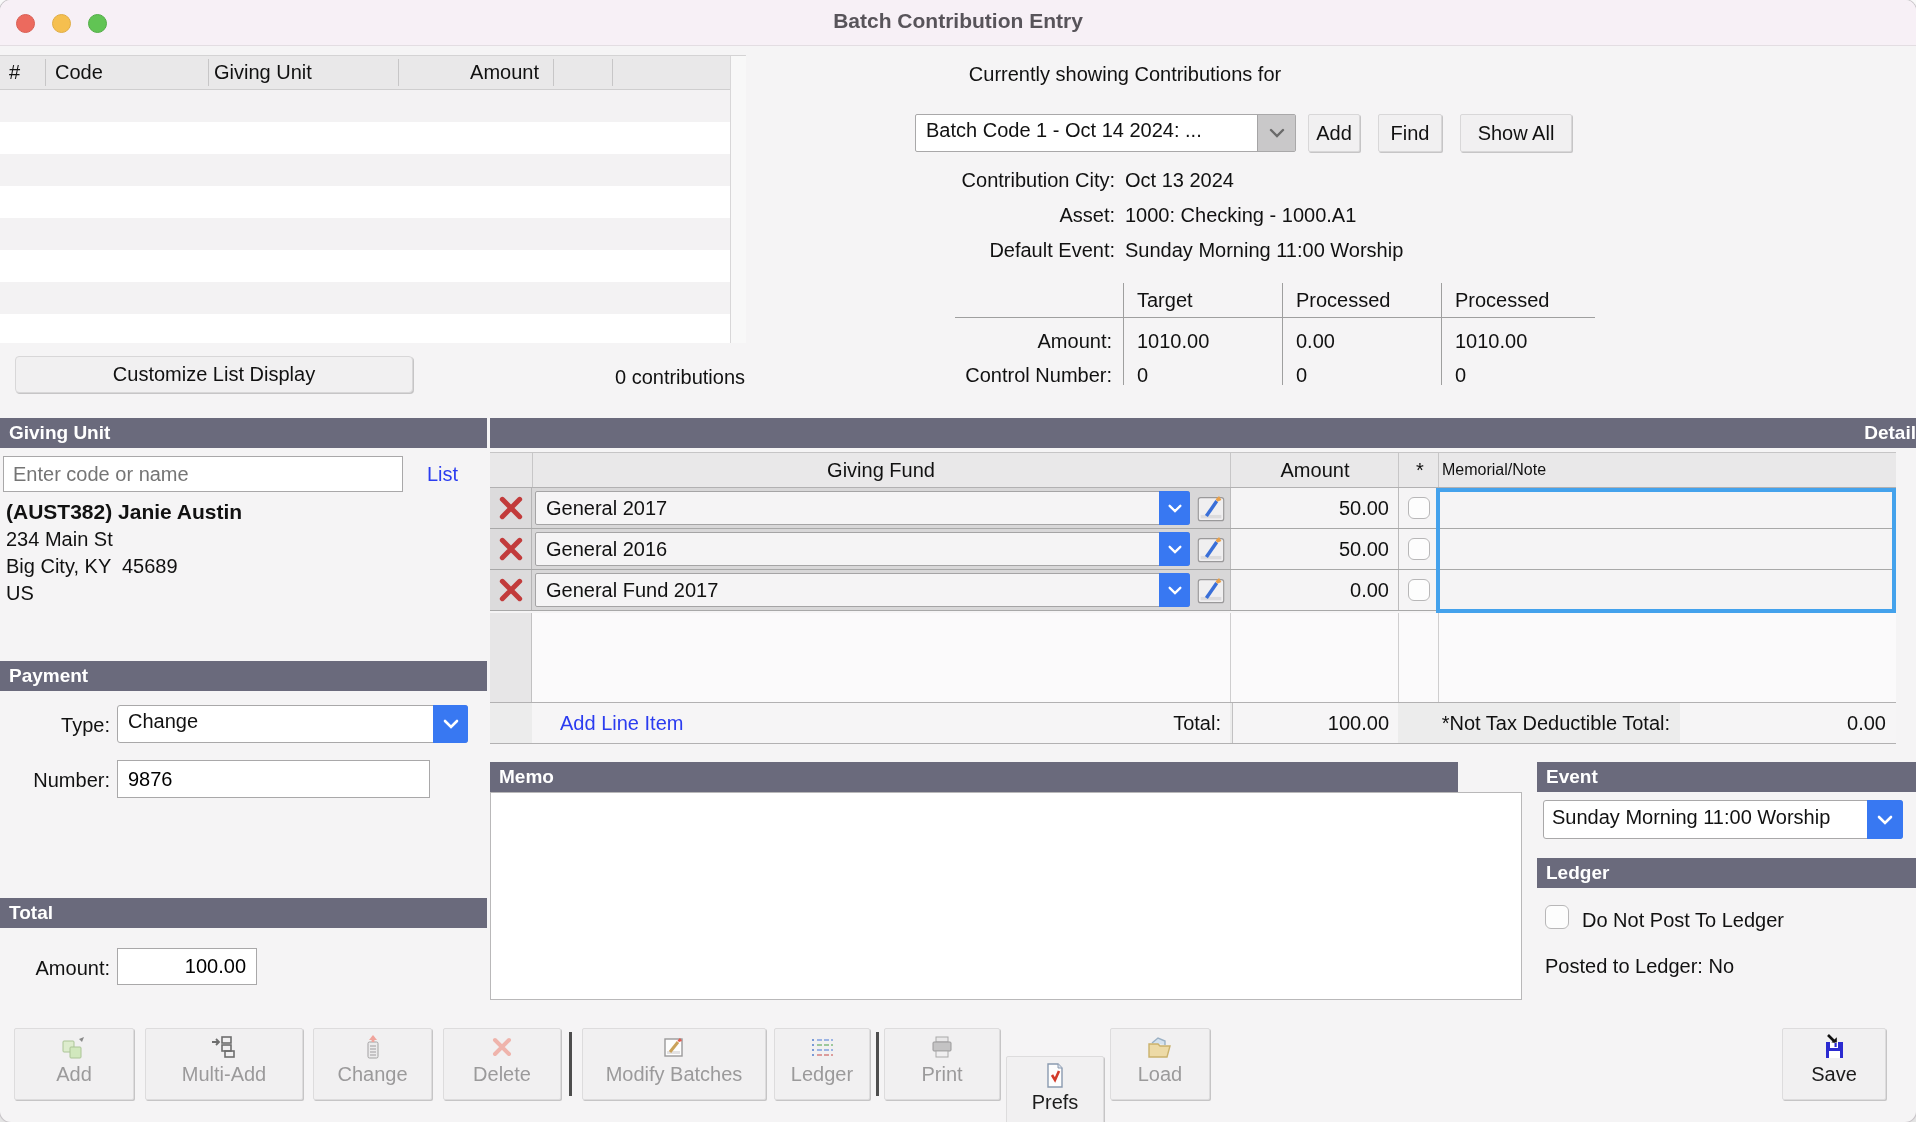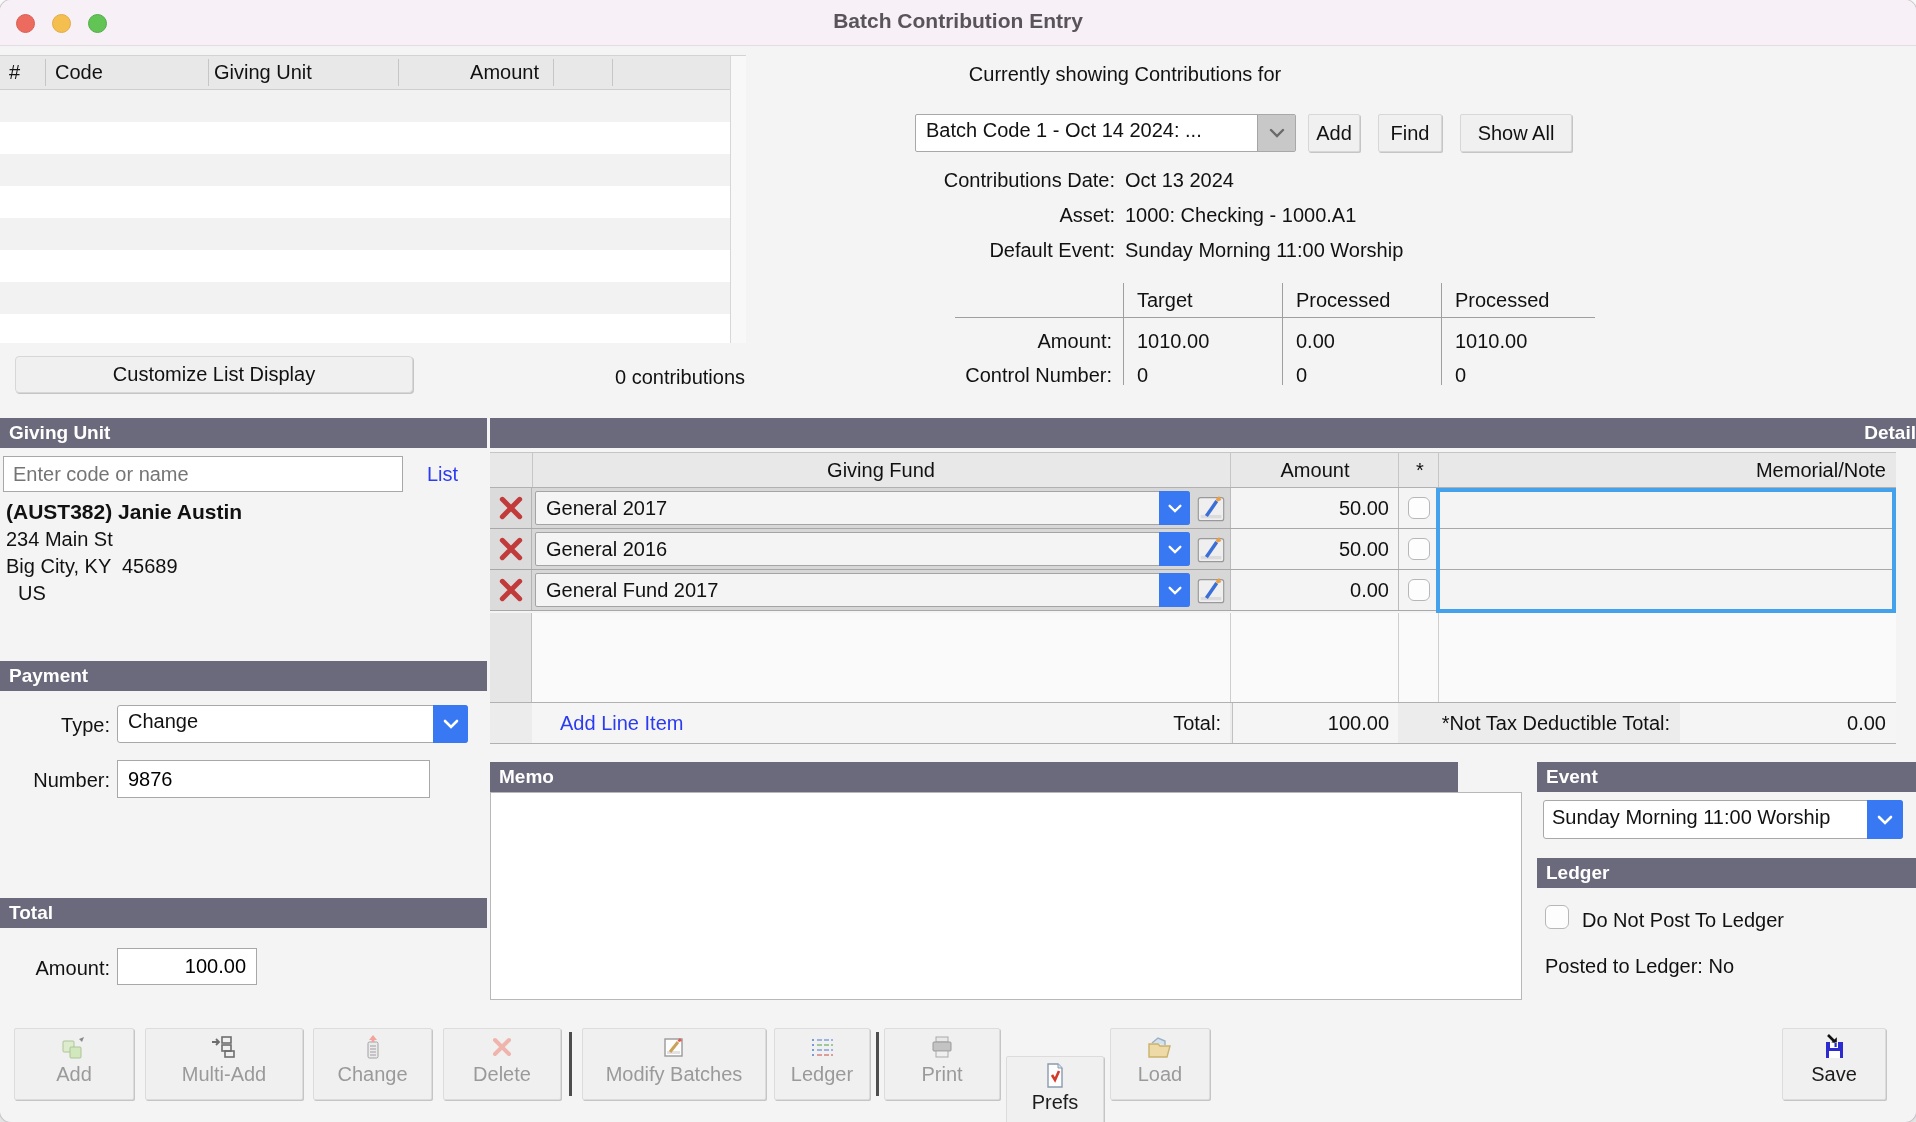--- a/index.html
+++ b/index.html
@@ -78,21 +78,21 @@
     <div class="chev-gray">
       <svg width="18" height="12" viewBox="0 0 18 12">
           <path d="M3 3l6 6 6-6" stroke="#6a6a6a" stroke-width="2.4" fill="none" stroke-linecap="round"></path>
         </svg>
     </div>
   </div>
   <div class="gbtn" style="left:1308px;top:114px;width:52px;height:38px;line-height:36px;">Add</div>
   <div class="gbtn" style="left:1378px;top:114px;width:64px;height:38px;line-height:36px;">Find</div>
   <div class="gbtn" style="left:1460px;top:114px;width:112px;height:38px;line-height:36px;">Show All</div>
 
-  <div class="txt" style="left:815px;top:166px;width:300px;text-align:right;">Contributions Date:</div>
+  <div class="txt" style="left:815px;top:166px;width:300px;text-align:right;">Contribution City:</div>
   <div class="txt" style="left:1125px;top:166px;">Oct 13 2024</div>
   <div class="txt" style="left:815px;top:201px;width:300px;text-align:right;">Asset:</div>
   <div class="txt" style="left:1125px;top:201px;">1000: Checking - 1000.A1</div>
   <div class="txt" style="left:815px;top:236px;width:300px;text-align:right;">Default Event:</div>
   <div class="txt" style="left:1125px;top:236px;">Sunday Morning 11:00 Worship</div>
 
   <div class="vline" style="left:1123px;top:283px;height:102px;"></div>
   <div class="vline" style="left:1282px;top:283px;height:102px;"></div>
   <div class="vline" style="left:1441px;top:283px;height:102px;"></div>
   <div class="hline" style="left:955px;top:317px;width:640px;"></div>
@@ -109,21 +109,21 @@
   <div class="txt" style="left:1137px;top:361px;">0</div>
   <div class="txt" style="left:1296px;top:361px;">0</div>
   <div class="txt" style="left:1455px;top:361px;">0</div>
 
   <div class="sec-hdr" style="left:0;top:418px;width:487px;">Giving Unit</div>
   <input class="field" style="left: 3px; top: 456px; width: 400px; height: 36px; padding-left: 9px; color: rgb(17, 17, 17);" placeholder="Enter code or name">
   <div class="txt link" style="left:427px;top:460px;">List</div>
   <div class="txt" style="left:6px;top:498px;font-weight:bold;font-size:21px;">(AUST382) Janie Austin</div>
   <div class="txt" style="left:6px;top:525px;">234 Main St</div>
   <div class="txt" style="left:6px;top:552px;">Big City, KY  45689</div>
-  <div class="txt" style="left:18px;top:579px;">US</div>
+  <div class="txt" style="left:6px;top:579px;">US</div>
 
   <div class="sec-hdr" style="left:0;top:661px;width:487px;">Payment</div>
   <div class="txt" style="left:0;top:711px;width:110px;text-align:right;">Type:</div>
   <div class="field" style="left:117px;top:705px;width:351px;height:38px;border-radius:3px;">
     <div style="position:absolute;left:10px;top:4px;font-size:20px;">Change</div>
     <div class="chev-blue">
       <svg width="18" height="12" viewBox="0 0 18 12">
           <path d="M3 3l6 6 6-6" stroke="#fff" stroke-width="2.6" fill="none" stroke-linecap="round"></path>
         </svg>
     </div>
@@ -134,21 +134,21 @@
   <div class="sec-hdr" style="left:0;top:898px;width:487px;">Total</div>
   <div class="txt" style="left:0;top:954px;width:110px;text-align:right;">Amount:</div>
   <input class="field" style="left: 117px; top: 948px; width: 140px; height: 37px; text-align: right; padding-right: 10px;" value="100.00">
 
   <div class="sec-hdr" style="left:490px;top:418px;width:1426px;text-align:right;">Detail</div>
 
   <div class="abs" style="left:490px;top:452px;width:1406px;height:36px;background:#e9e8e9;border-top:1px solid #c6c5c6;border-bottom:1px solid #b2b1b2;box-sizing:border-box;">
     <div class="abs" style="left:44px;width:694px;text-align:center;font-size:20px;line-height:34px;">Giving Fund</div>
     <div class="abs" style="left:742px;width:166px;text-align:center;font-size:20px;line-height:34px;">Amount</div>
     <div class="abs" style="left:912px;width:36px;text-align:center;font-size:20px;line-height:34px;">*</div>
-    <div class="abs" style="left:952px;width:444px;text-align:right;font-size:20px;line-height:34px;">Memorial/Note</div>
+    <div class="abs" style="left:952px;width:444px;text-align:left;font-size:16px;line-height:34px;">Memorial/Note</div>
     <div class="col-div" style="left:42px;top:0;bottom:0;"></div>
     <div class="col-div" style="left:740px;top:0;bottom:0;"></div>
     <div class="col-div" style="left:908px;top:0;bottom:0;"></div>
     <div class="col-div" style="left:948px;top:0;bottom:0;"></div>
   </div>
 
   <div class="abs" style="left:490px;top:488px;width:1406px;">
 
     <div class="drow">
       <div class="fundzone"></div>

